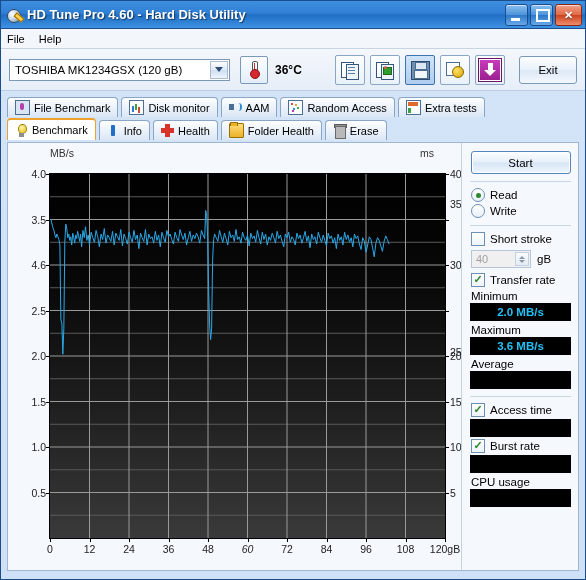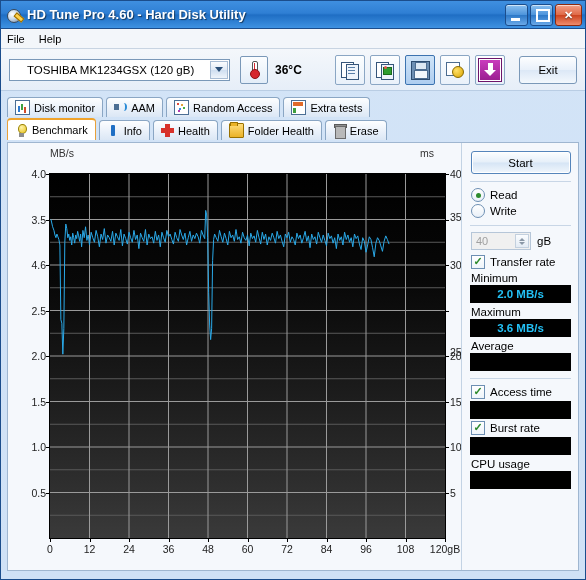--- a/index.html
+++ b/index.html
@@ -65,21 +65,21 @@
   .toolbar{
     height:41px;display:flex;align-items:center;padding:0 8px;
     background:linear-gradient(to bottom,#f4f7fb 0%,#e6eef8 100%);
     border-bottom:1px solid #b9cde4;
     position:relative;
   }
   .combo{
     width:221px;height:22px;border:1px solid #7a98b8;background:#fff;
     display:flex;align-items:center;box-sizing:border-box;position:relative;
   }
-  .combo .val{padding-left:17px;font-size:11.5px;color:#000;white-space:nowrap;}
+  .combo .val{padding-left:5px;font-size:11.5px;color:#000;white-space:nowrap;}
   .combo .arrowbox{
     position:absolute;right:1px;top:1px;width:18px;height:18px;
     background:linear-gradient(to bottom,#fcfdfe 0%,#dfe9f5 50%,#cfdef0 51%,#eef4fb 100%);
     border:1px solid #a8bcd4;box-sizing:border-box;
     display:flex;align-items:center;justify-content:center;
   }
   .caret{width:0;height:0;border-left:4px solid transparent;border-right:4px solid transparent;border-top:5px solid #2b4f78;}
   .thermobtn{
     margin-left:10px;width:26px;height:26px;border:1px solid #7a98b8;border-radius:2px;
     background:linear-gradient(to bottom,#fbfdff 0%,#e3edf8 100%);
@@ -305,20 +305,24 @@
           <div class="stem"></div>
             <div class="head"></div>
         </div>
       </div>
       <div class="exitbtn">Exit</div>
     </div>
   </div>
 
   <div class="tabzone">
     <div class="tabrow">
+      <div class="tab">
+        <span class="tabicon ti-filebench"></span>
+        <span>File Benchmark</span>
+      </div>
       <div class="tab">
         <span class="tabicon ti-monitor"></span>
         <span>Disk monitor</span>
       </div>
       <div class="tab">
         <span class="tabicon ti-aam">
             <span class="sp"></span>
             <span class="wv"></span>
           </span>
         <span>AAM</span>
@@ -421,35 +425,35 @@
           <div class="ytick2" style="top: 273px;">10</div>
           <div class="tickmark2" style="top: 273px;"></div>
           <div class="ytick2" style="top: 227.5px;">15</div>
           <div class="tickmark2" style="top: 227.5px;"></div>
           <div class="ytick2" style="top: 182px;">20</div>
           <div class="tickmark2" style="top: 182px;"></div>
           <div class="ytick2" style="top: 137px; margin-top: 41px;">25</div>
           <div class="tickmark2" style="top: 136.5px;"></div>
           <div class="ytick2" style="top: 91px;">30</div>
           <div class="tickmark2" style="top: 91px;"></div>
-          <div class="ytick2" style="top: 43px;">35</div>
+          <div class="ytick2" style="top: 30px;">35</div>
           <div class="tickmark2" style="top: 45.5px;"></div>
           <div class="ytick2" style="top: 0px;">40</div>
           <div class="tickmark2" style="top: 0px;"></div>
           <div class="xtick" style="left: 0px;">0</div>
           <div class="xmark" style="left: 0px;"></div>
           <div class="xtick" style="left: 39.5px;">12</div>
           <div class="xmark" style="left: 39.5px;"></div>
           <div class="xtick" style="left: 79px;">24</div>
           <div class="xmark" style="left: 79px;"></div>
           <div class="xtick" style="left: 118.5px;">36</div>
           <div class="xmark" style="left: 118.5px;"></div>
           <div class="xtick" style="left: 158px;">48</div>
           <div class="xmark" style="left: 158px;"></div>
-          <div class="xtick" style="left: 197.5px;">60</div>
+          <div class="xtick" style="left: 197.5px; font-style: italic;">60</div>
           <div class="xmark" style="left: 197.5px;"></div>
           <div class="xtick" style="left: 237px;">72</div>
           <div class="xmark" style="left: 237px;"></div>
           <div class="xtick" style="left: 276.5px;">84</div>
           <div class="xmark" style="left: 276.5px;"></div>
           <div class="xtick" style="left: 316px;">96</div>
           <div class="xmark" style="left: 316px;"></div>
           <div class="xtick" style="left: 355.5px;">108</div>
           <div class="xmark" style="left: 355.5px;"></div>
           <div class="xtick" style="left: 395px;">120gB</div>
@@ -467,20 +471,24 @@
           </span>
         <span>Read</span>
       </div>
       <div class="opt">
         <span class="radio"></span>
         <span>Write</span>
       </div>
 
       <div class="sep"></div>
 
+      <div class="opt">
+        <span class="chk"></span>
+        <span>Short stroke</span>
+      </div>
       <div class="spinwrap">
         <span class="spin">
           <span class="sv">40</span>
           <span class="btns">
             <span class="up"></span>
             <span class="dn"></span>
           </span>
         </span>
         <span class="gbl">gB</span>
       </div>

